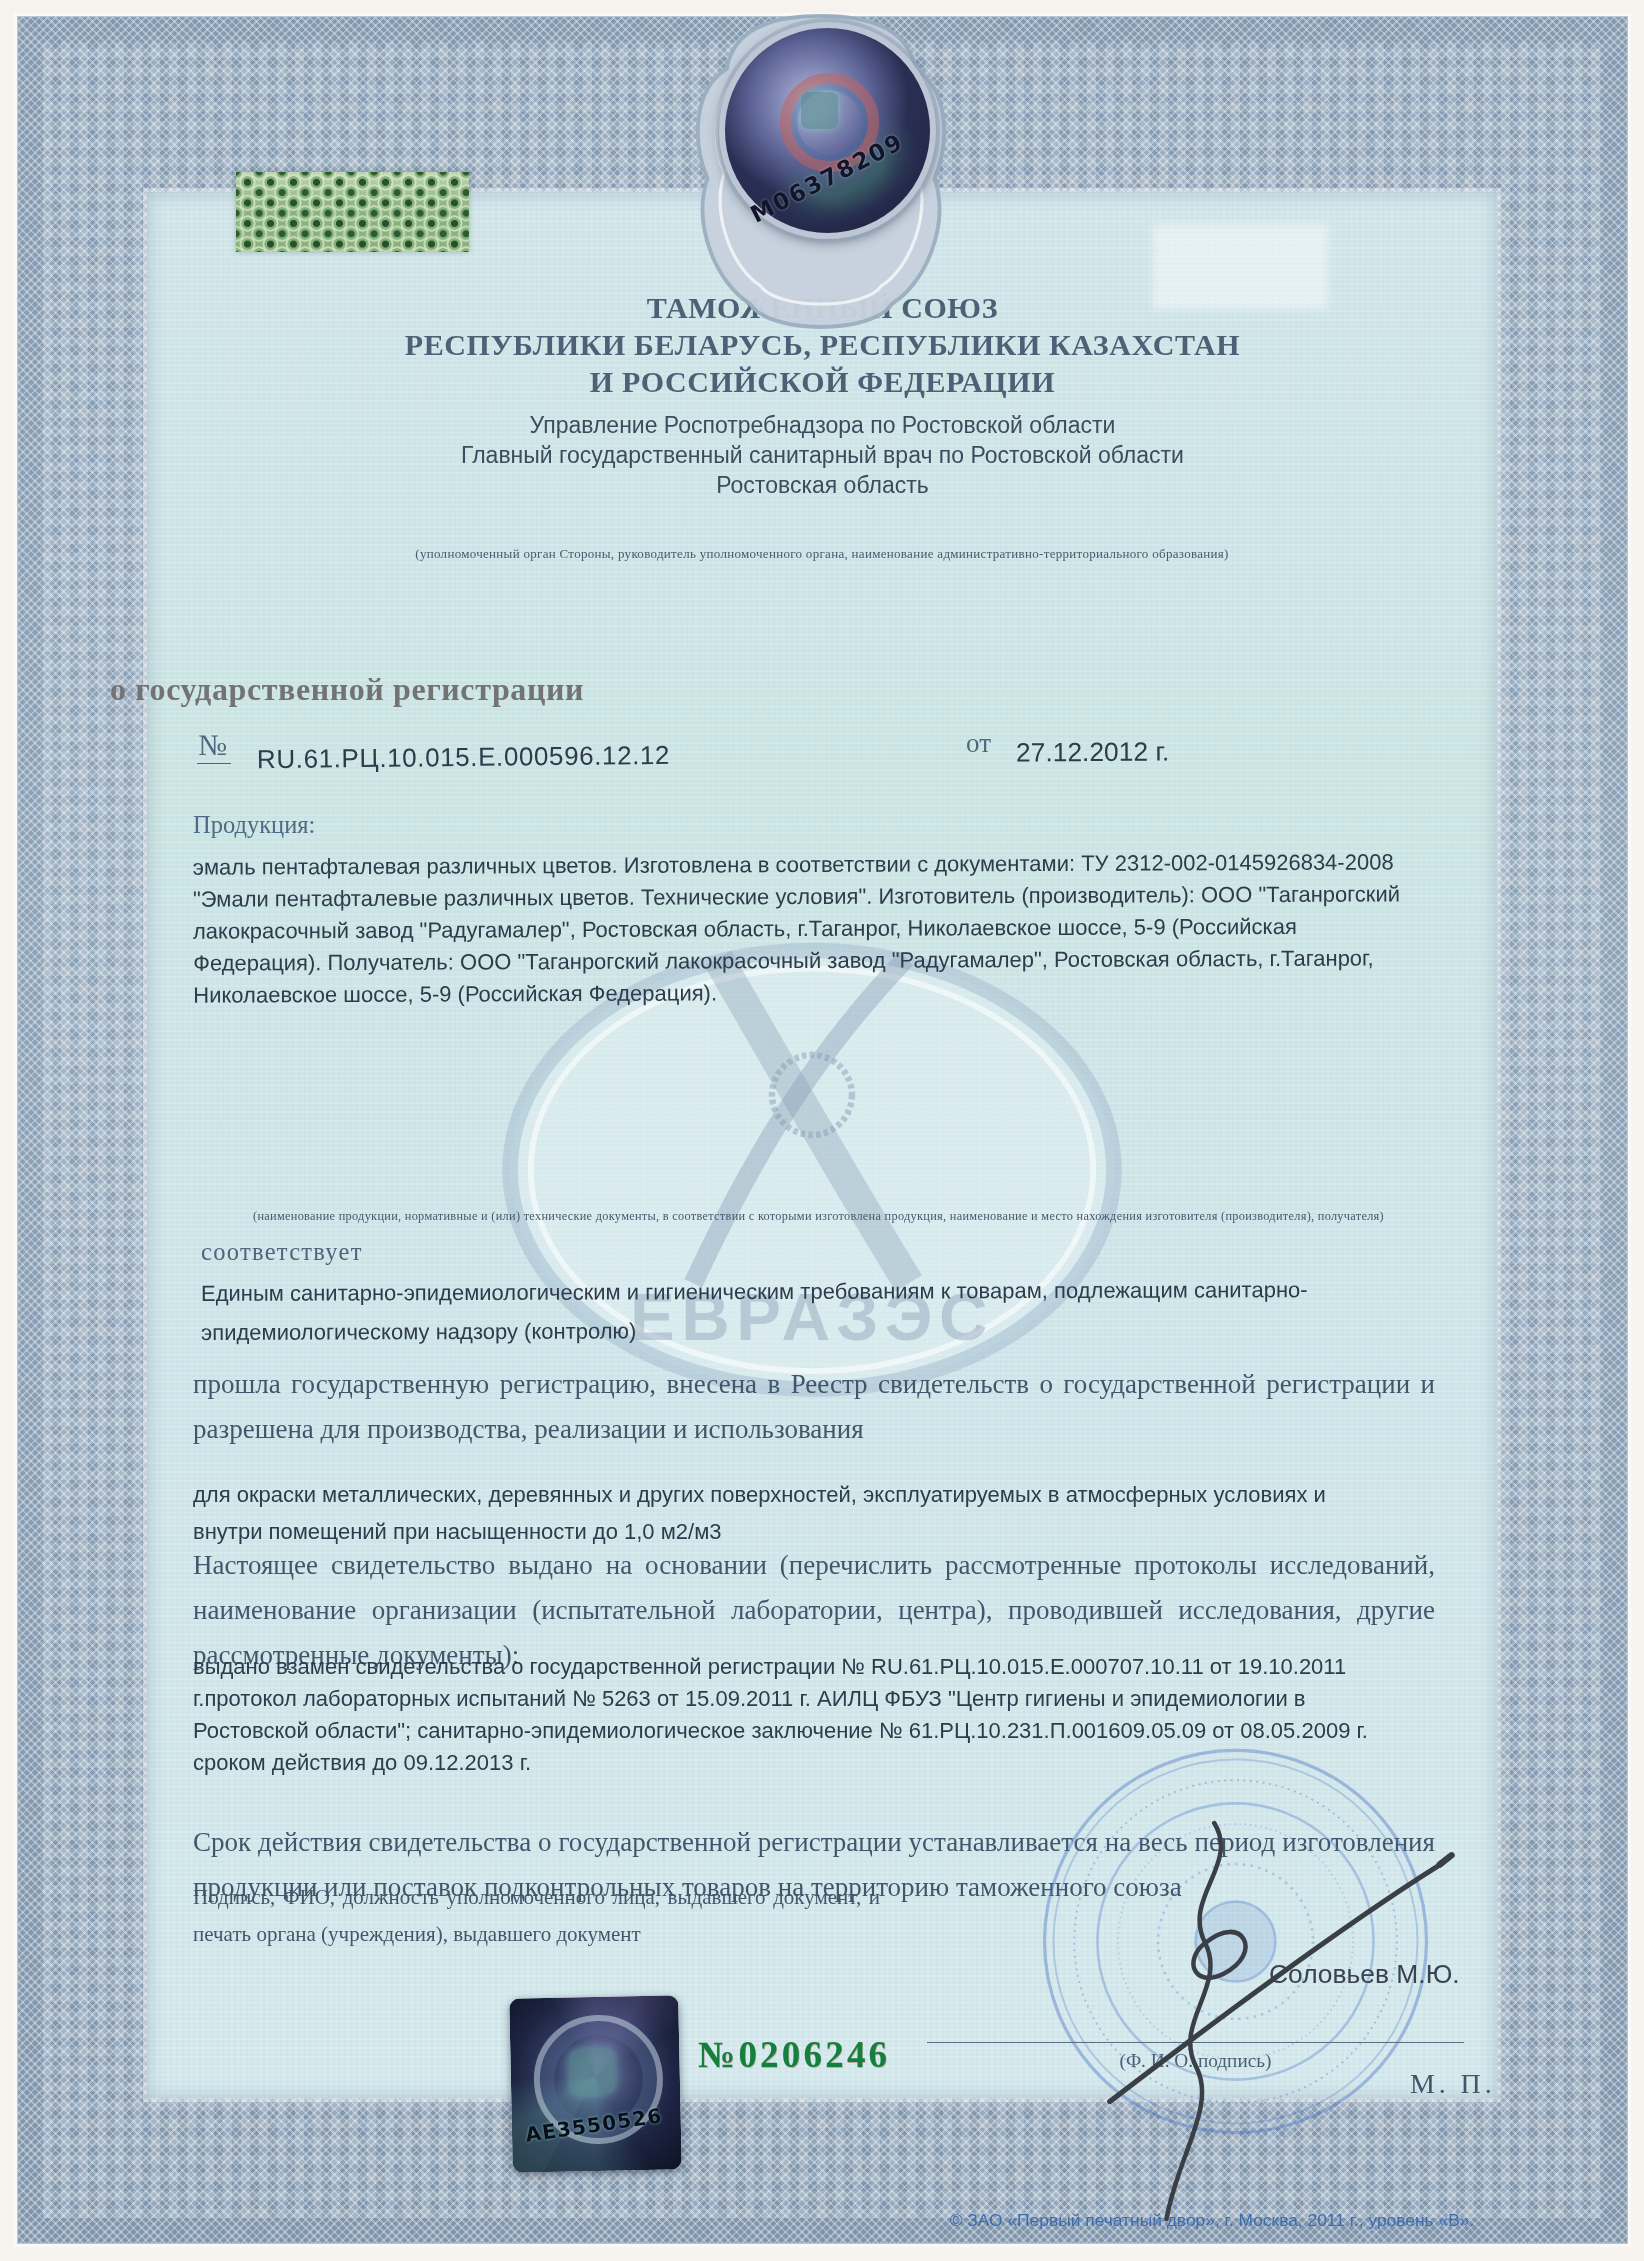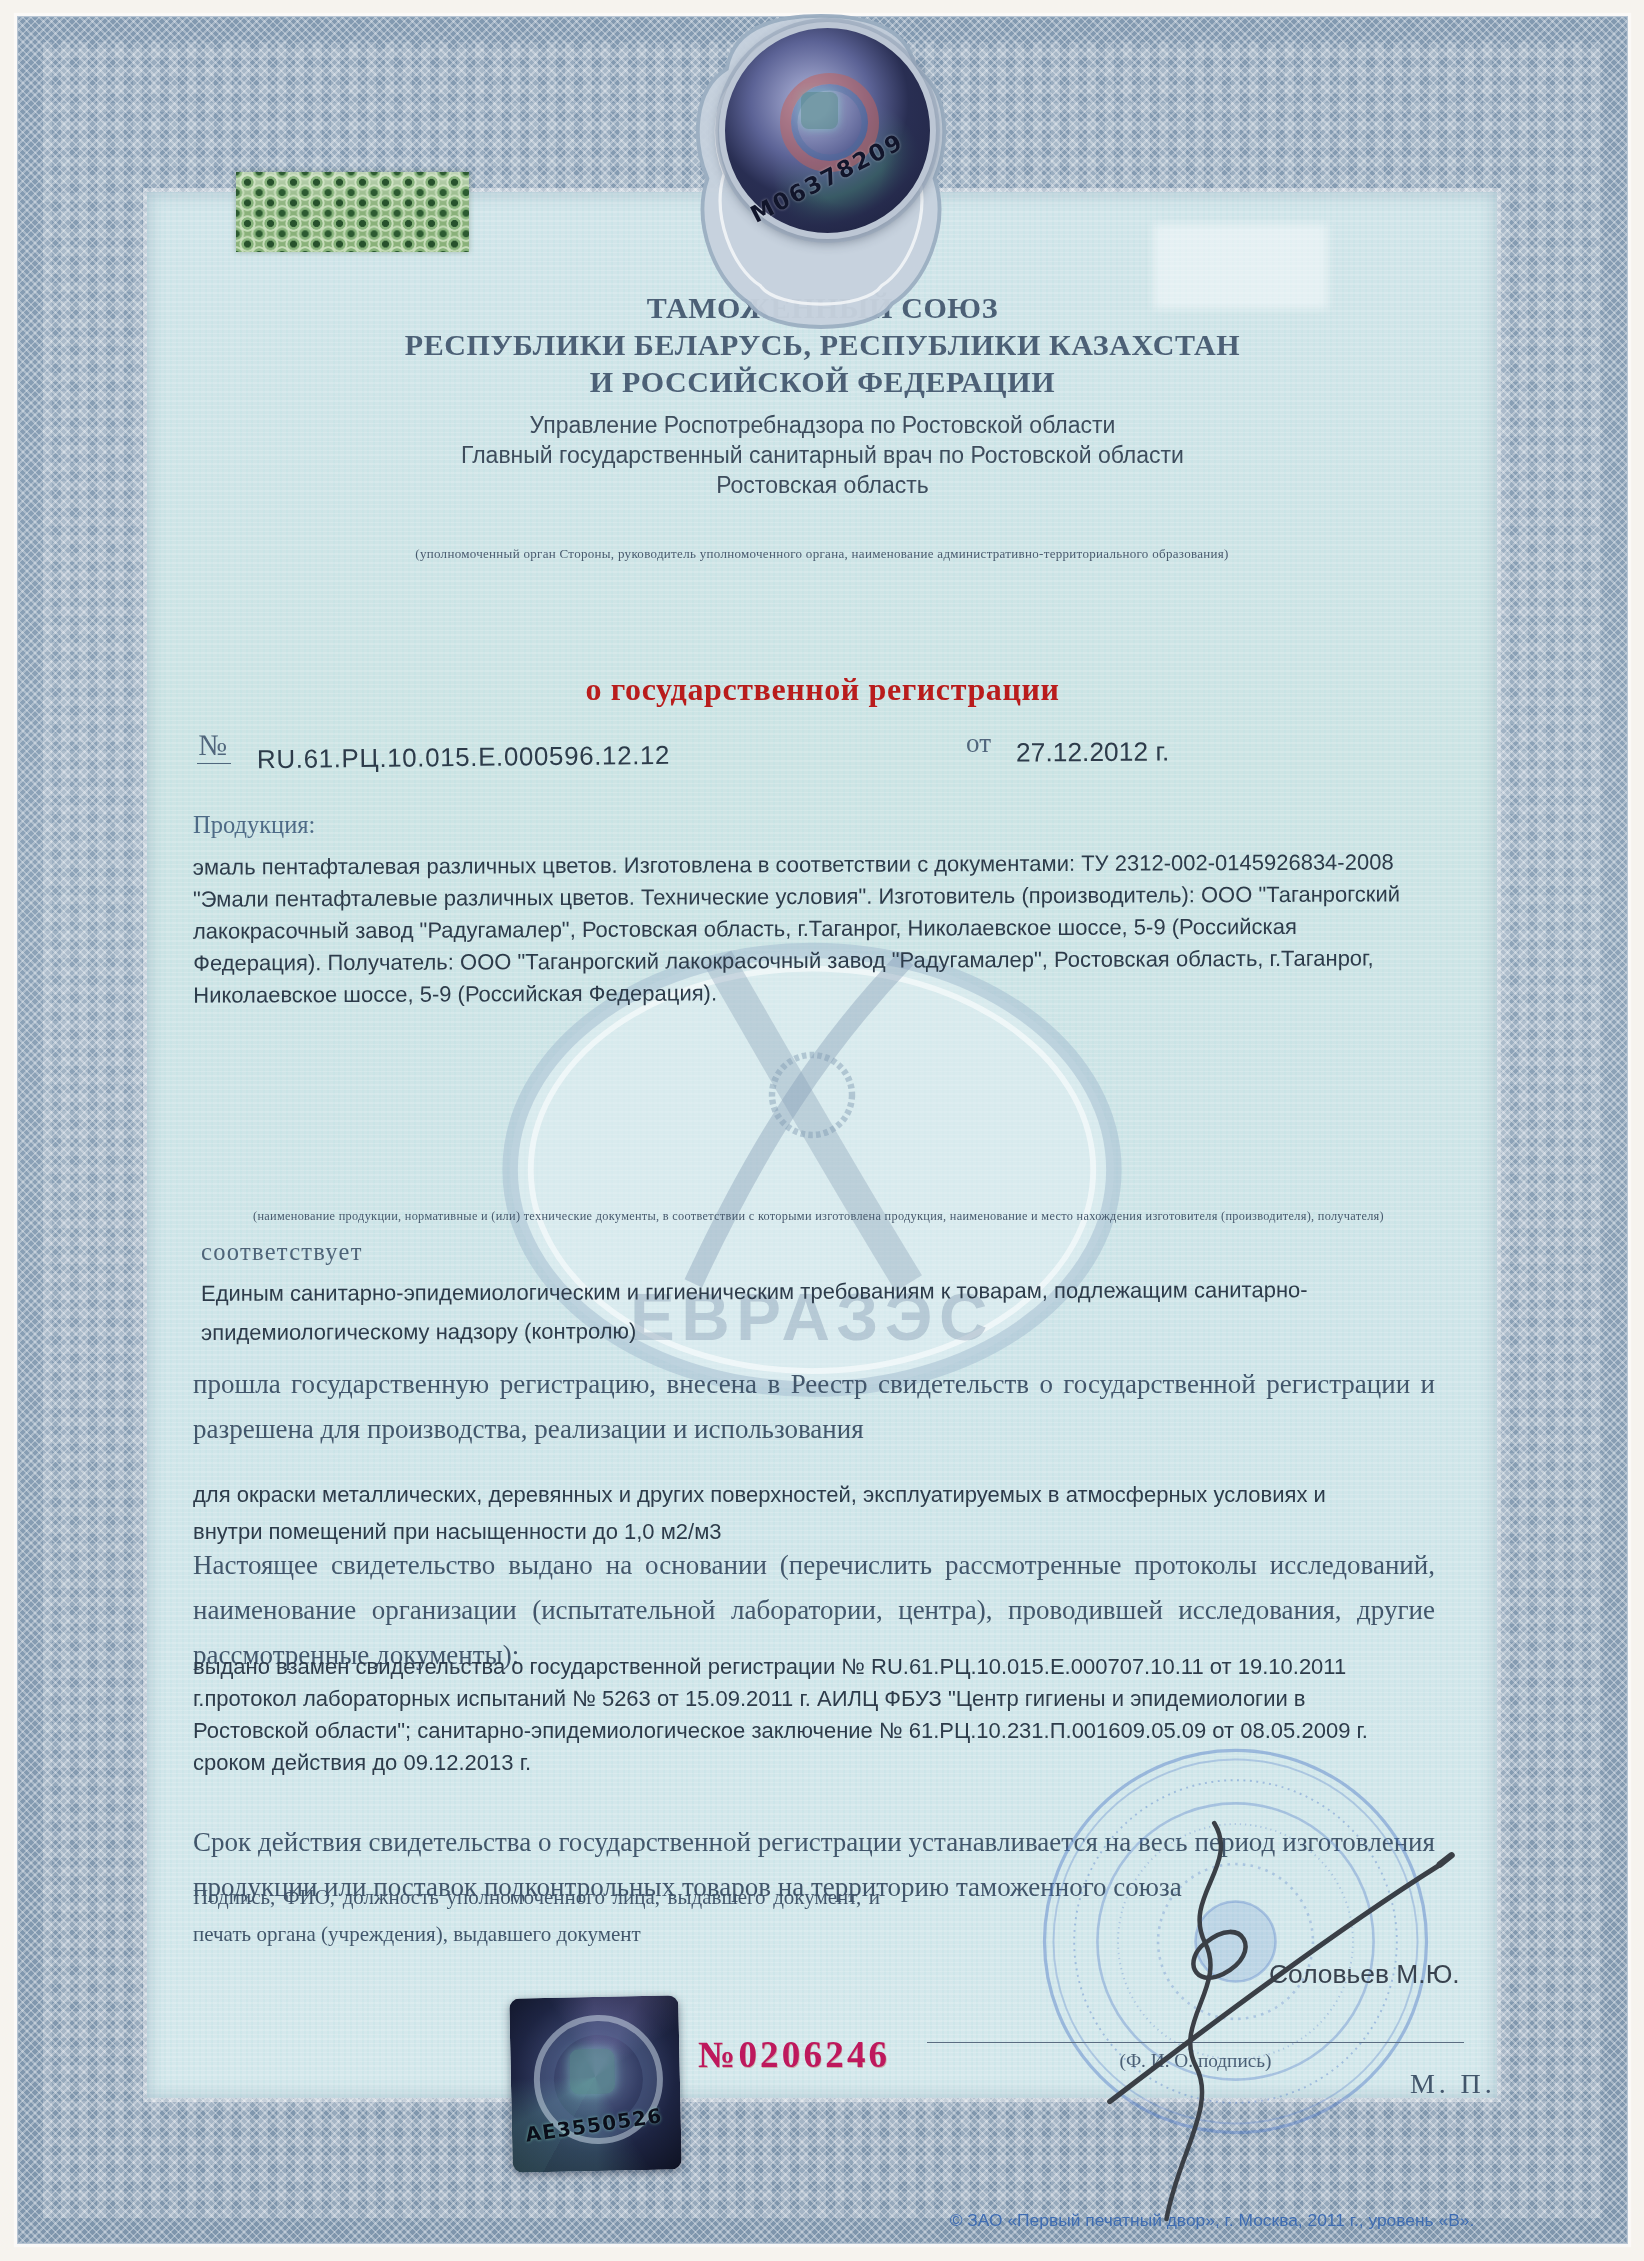--- a/index.html
+++ b/index.html
@@ -35,21 +35,21 @@
     box-shadow:0 0 0 3.9px rgba(255,255,255,.45), 0 0 17px rgba(90,120,150,.35) inset;
   }
   .content{position:absolute;inset:0;}
 
   
   .union-line{font-weight:bold;font-size:30px;line-height:37px;color:#4c6076;text-align:center;letter-spacing:0.6px;}
   .authority-line{font-family:"Liberation Sans","DejaVu Sans",sans-serif;font-size:23px;line-height:30px;color:#3d4c5c;text-align:center;}
   .small-note{font-size:13px;color:#47596d;text-align:center;letter-spacing:0.3px;}
   .doc-title{font-weight:bold;font-size:54px;letter-spacing:4.5px;color:#5c6f83;text-align:center;
              text-shadow:1.9px 1.9px 2.6px rgba(55,70,90,.35);}
-  .doc-subtitle{font-weight:bold;font-size:32px;color:#b91c1c;text-align:center;letter-spacing:0.6px;}
+  .doc-subtitle{font-weight:bold;font-size:32px;color:#737373;letter-spacing:0.6px;}
   .serif-field{color:#50667c;}
   .typed{font-family:"Liberation Sans","DejaVu Sans",sans-serif;color:#2d3b4a;}
   .para-serif{font-size:27px;line-height:45px;color:#42566b;text-align:justify;}
   .para-sans{font-family:"Liberation Sans","DejaVu Sans",sans-serif;font-size:22px;color:#2d3b4a;}
   .abs{position:absolute;}
 
   
   .medallion{position:absolute;left:679px;top:11.6px;width:284px;height:326px;}
   .holo-circle{
     position:absolute;left:40px;top:10.3px;width:205px;height:205px;border-radius:50%;
@@ -103,21 +103,21 @@
     border:6.4px solid rgba(198,214,228,.55);box-shadow:0 0 0 14px rgba(90,110,150,.35) inset;}
   .holo-sticker::after{content:"";position:absolute;left:59px;top:52px;width:45px;height:45px;border-radius:9px;
     background:rgba(96,160,150,.5);box-shadow:0 0 10.3px rgba(140,230,210,.45);}
   .holo-serial-bottom{
     position:absolute;left:13px;bottom:34px;transform:rotate(-7deg);
     font-family:"DejaVu Sans",sans-serif;font-weight:bold;font-size:20px;letter-spacing:1.3px;
     color:#0b0e1a;text-shadow:0 0 3.2px rgba(150,240,210,.65);
   }
   .blank-number{
     position:absolute;left:698px;top:2033px;
-    font-weight:bold;font-size:37px;letter-spacing:3.2px;color:#be185d;
+    font-weight:bold;font-size:37px;letter-spacing:3.2px;color:#15803d;
     text-shadow:0.6px 0.6px 0 rgba(180,60,45,.35);
   }
   .footer-note{
     position:absolute;left:922px;top:2210px;width:580px;text-align:center;
     font-family:"Liberation Sans","DejaVu Sans",sans-serif;font-size:17.4px;color:#3e6cb2;
   }
   .sig-line{position:absolute;left:927px;top:2042px;width:537px;border-top:1.3px solid #5a6c80;}
 </style>
 </head>
 <body>

